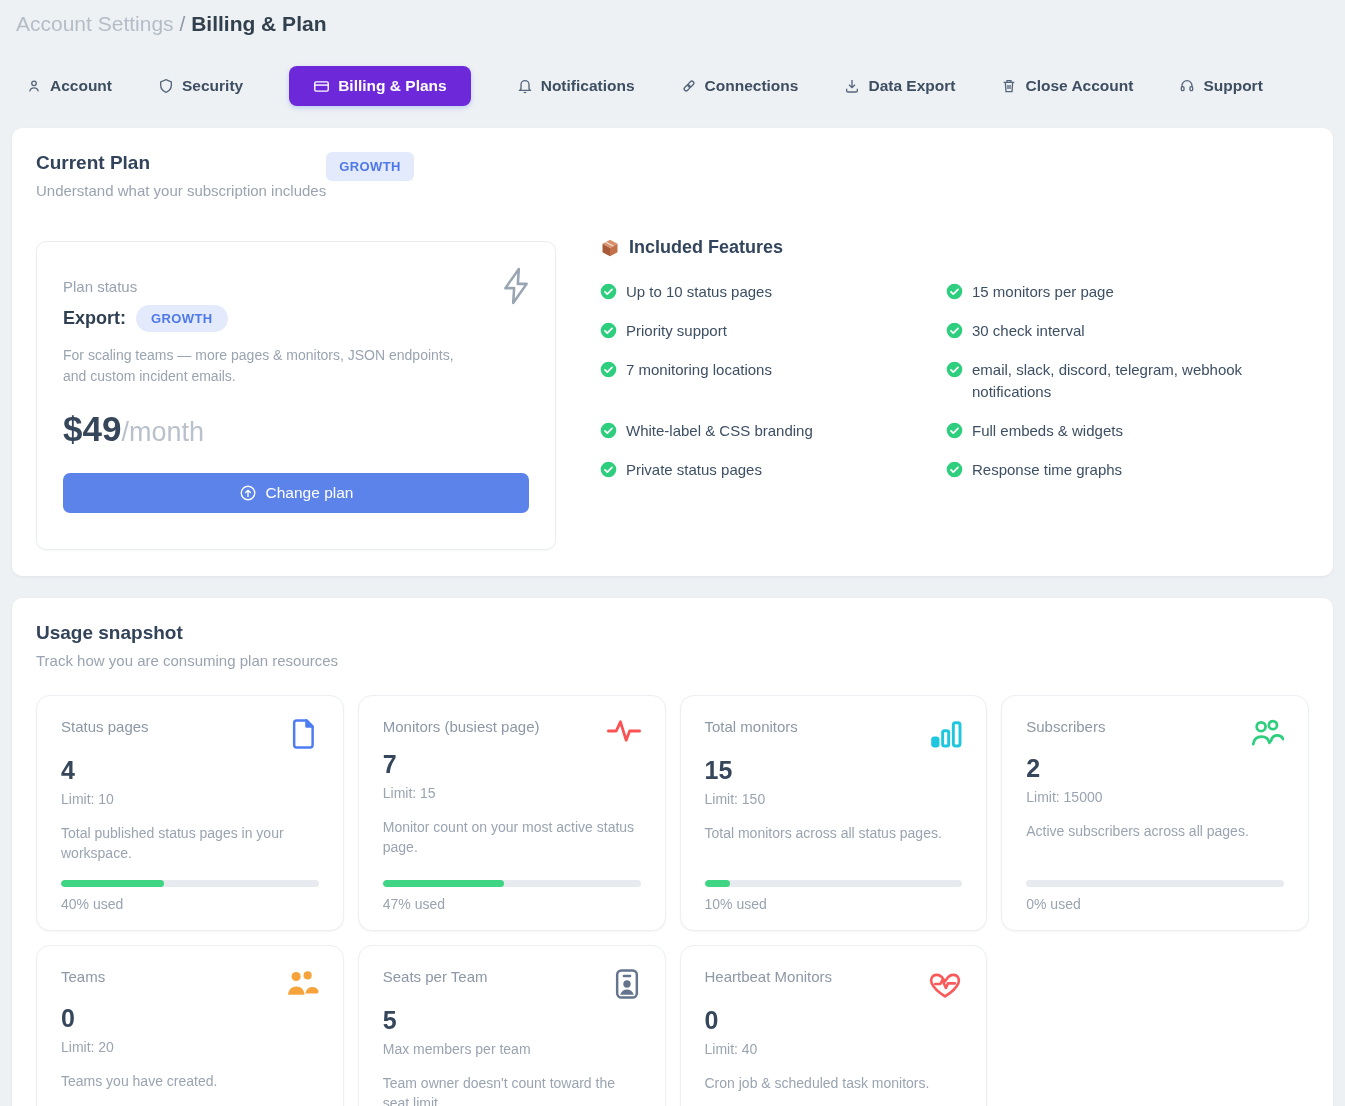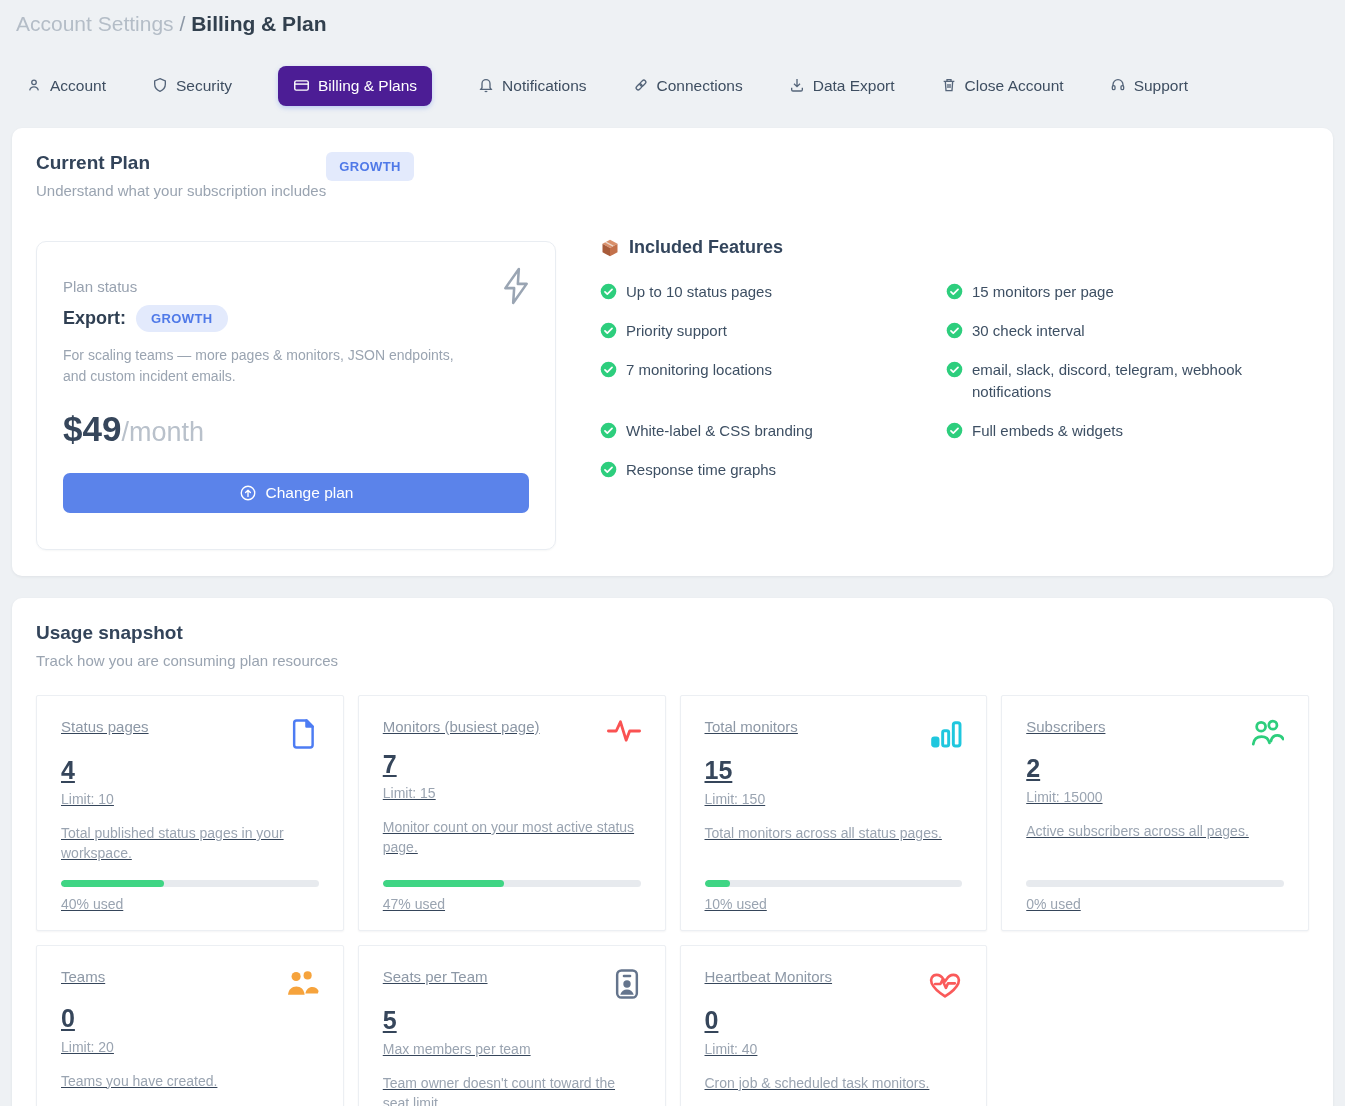--- a/index.html
+++ b/index.html
@@ -13,28 +13,28 @@
 
   
   .breadcrumb { padding: 12px 16px 0 16px; font-size: 21px; font-weight: 700; }
   .breadcrumb .muted { color: #b4bdc7; font-weight: 400; }
   .breadcrumb .sep { color: #8d98a6; font-weight: 400; }
   .breadcrumb .current { color: #32404e; }
 
   
   .tabs { display: flex; align-items: center; gap: 46px; padding: 0 26px; margin-top: 30px; }
   .tab {
-    display: flex; gap: 8px;
+    display: flex; align-items: center; gap: 8px;
     background: none; border: none; cursor: pointer;
-    font-family: inherit; font-size: 15.5px; color: #3e4e61; font-weight: 400;
+    font-family: inherit; font-size: 15.5px; color: #3e4e61; font-weight: 700;
   }
   .tab svg { color: #55657a; }
   .tab.active {
-    background: #4c1d95; color: #ffffff;
-    padding: 11px 15px; border-radius: 8px;
+    background: #6d28d9; color: #ffffff;
+    padding: 11px 24px; border-radius: 8px;
     box-shadow: 0 2px 5px rgba(91,131,234,.35);
   }
   .tab.active svg { color: #ffffff; }
 
   
   .section-card {
     background: #ffffff; border-radius: 10px;
     box-shadow: 0 1px 3px rgba(30,40,60,.07);
     margin: 0 12px; padding: 24px 24px 26px 24px;
   }
@@ -87,24 +87,24 @@
   .feature-item { display: flex; align-items: flex-start; gap: 9px; font-size: 15px; color: #3d4f63; line-height: 22px; }
   .feature-item .fcheck { flex: 0 0 auto; margin-top: 2px; }
   .feature-item span.ftext { max-width: 330px; }
 
   
   .usage-grid {
     display: grid; grid-template-columns: repeat(4, 1fr);
     gap: 14px; margin-top: 26px;
   }
   .usage-card {
-    background: #fff; border: 1px solid #eceff3; border-radius: 2px;
+    background: #fff; border: 1px solid #eceff3; border-radius: 14px;
     box-shadow: 0 1px 2px rgba(30,40,60,.05);
     padding: 22px 24px 18px 24px;
-    display: flex; flex-direction: column; text-decoration: underline;
+    display: flex; flex-direction: column;
   }
   .usage-card.tall { min-height: 218px; }
   .usage-card.short { min-height: 196px; }
   .usage-top { display: flex; justify-content: space-between; align-items: flex-start; }
   .usage-title { font-size: 15px; color: #8d98a6; }
   .usage-value { font-size: 25px; font-weight: 700; color: #36465b; margin-top: 6px; }
   .usage-limit { font-size: 14px; color: #9aa4b1; margin-top: 6px; }
   .usage-desc { font-size: 14px; color: #9aa4b1; line-height: 1.45; margin-top: 16px; }
   .bar-block { margin-top: auto; padding-top: 16px; }
   .bar { height: 7px; background: #e7eaee; border-radius: 4px; overflow: hidden; }
@@ -284,20 +284,27 @@
               <path d="M7 12.4l3.3 3.3L17 9" fill="none" stroke="#fff" stroke-width="2.4" stroke-linecap="round" stroke-linejoin="round"></path>
             </svg>
           <span class="ftext">Full embeds &amp; widgets</span>
         </div>
 
         <div class="feature-item">
           <svg class="fcheck" width="17" height="17" viewBox="0 0 24 24">
               <circle cx="12" cy="12" r="11" fill="#2dce7d"></circle>
               <path d="M7 12.4l3.3 3.3L17 9" fill="none" stroke="#fff" stroke-width="2.4" stroke-linecap="round" stroke-linejoin="round"></path>
             </svg>
+          <span class="ftext">Private status pages</span>
+        </div>
+        <div class="feature-item">
+          <svg class="fcheck" width="17" height="17" viewBox="0 0 24 24">
+              <circle cx="12" cy="12" r="11" fill="#2dce7d"></circle>
+              <path d="M7 12.4l3.3 3.3L17 9" fill="none" stroke="#fff" stroke-width="2.4" stroke-linecap="round" stroke-linejoin="round"></path>
+            </svg>
           <span class="ftext">Response time graphs</span>
         </div>
       </div>
     </div>
   </div>
 </div>
 
 <div class="section-card second">
   <div class="section-head">
     <div>

